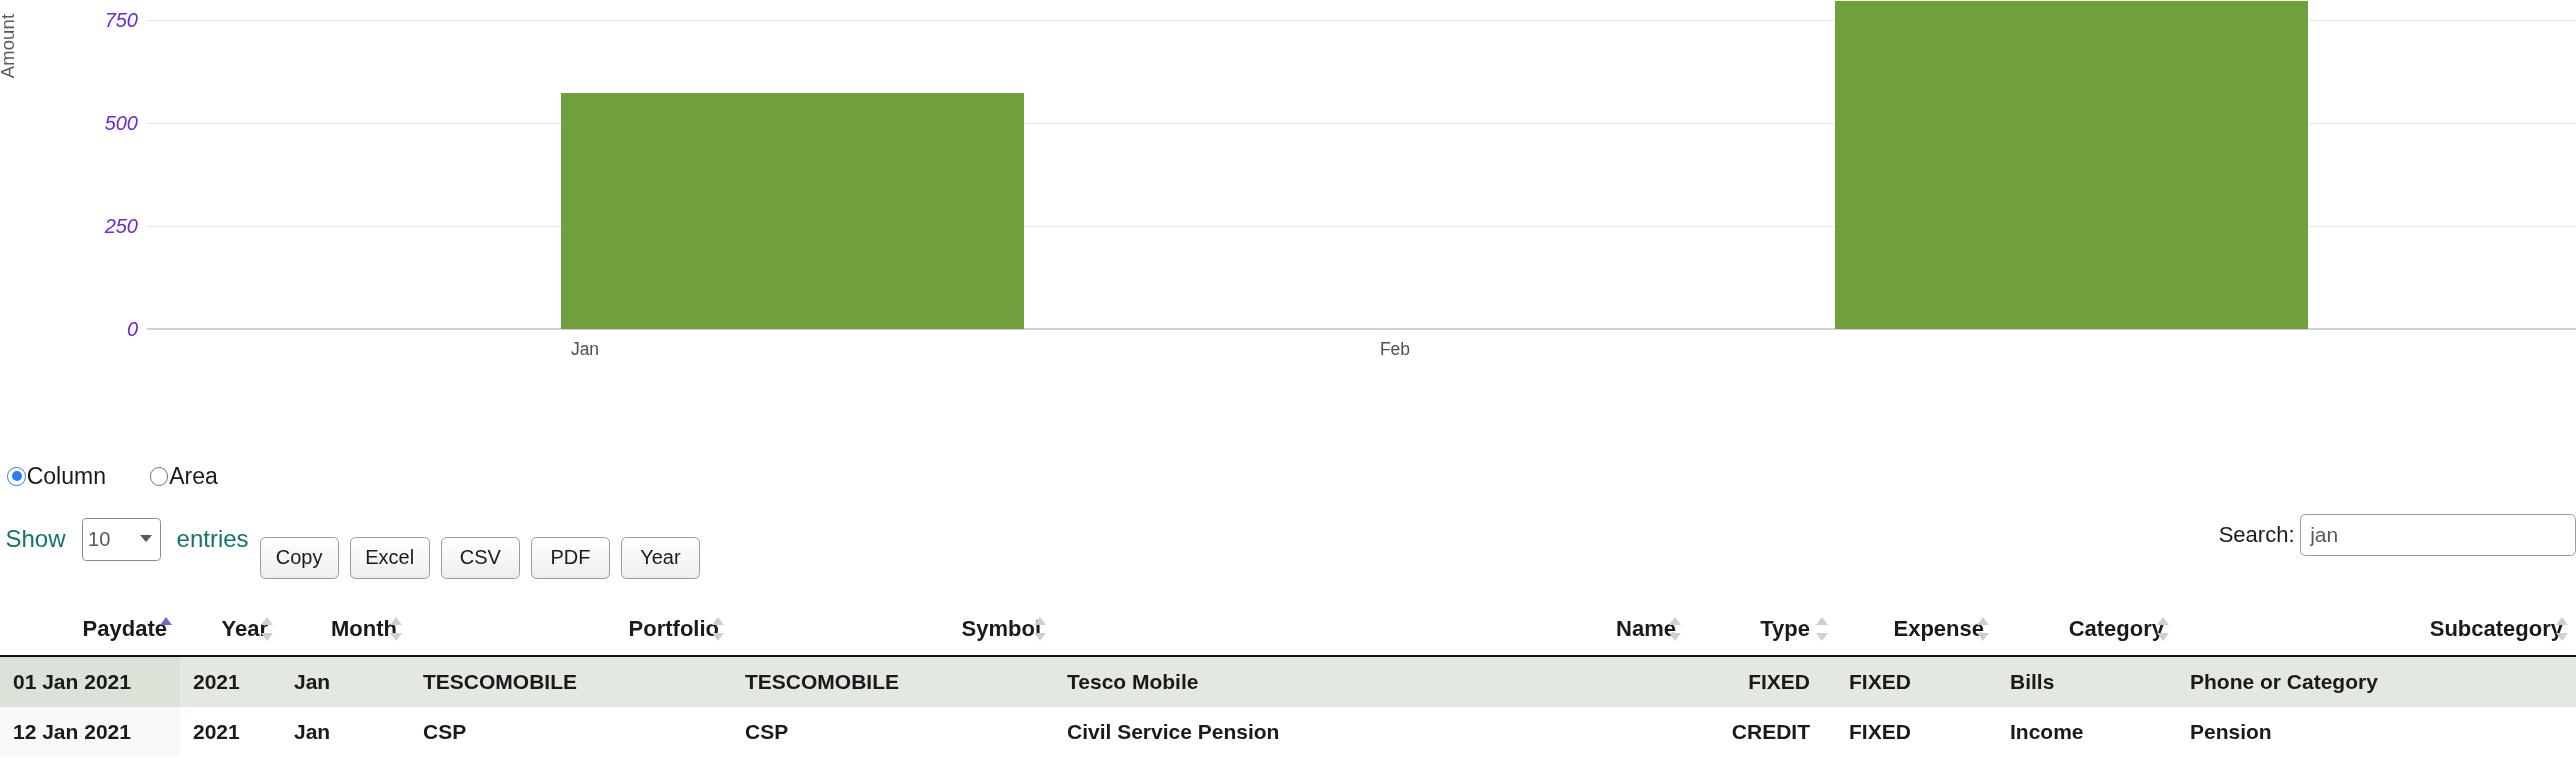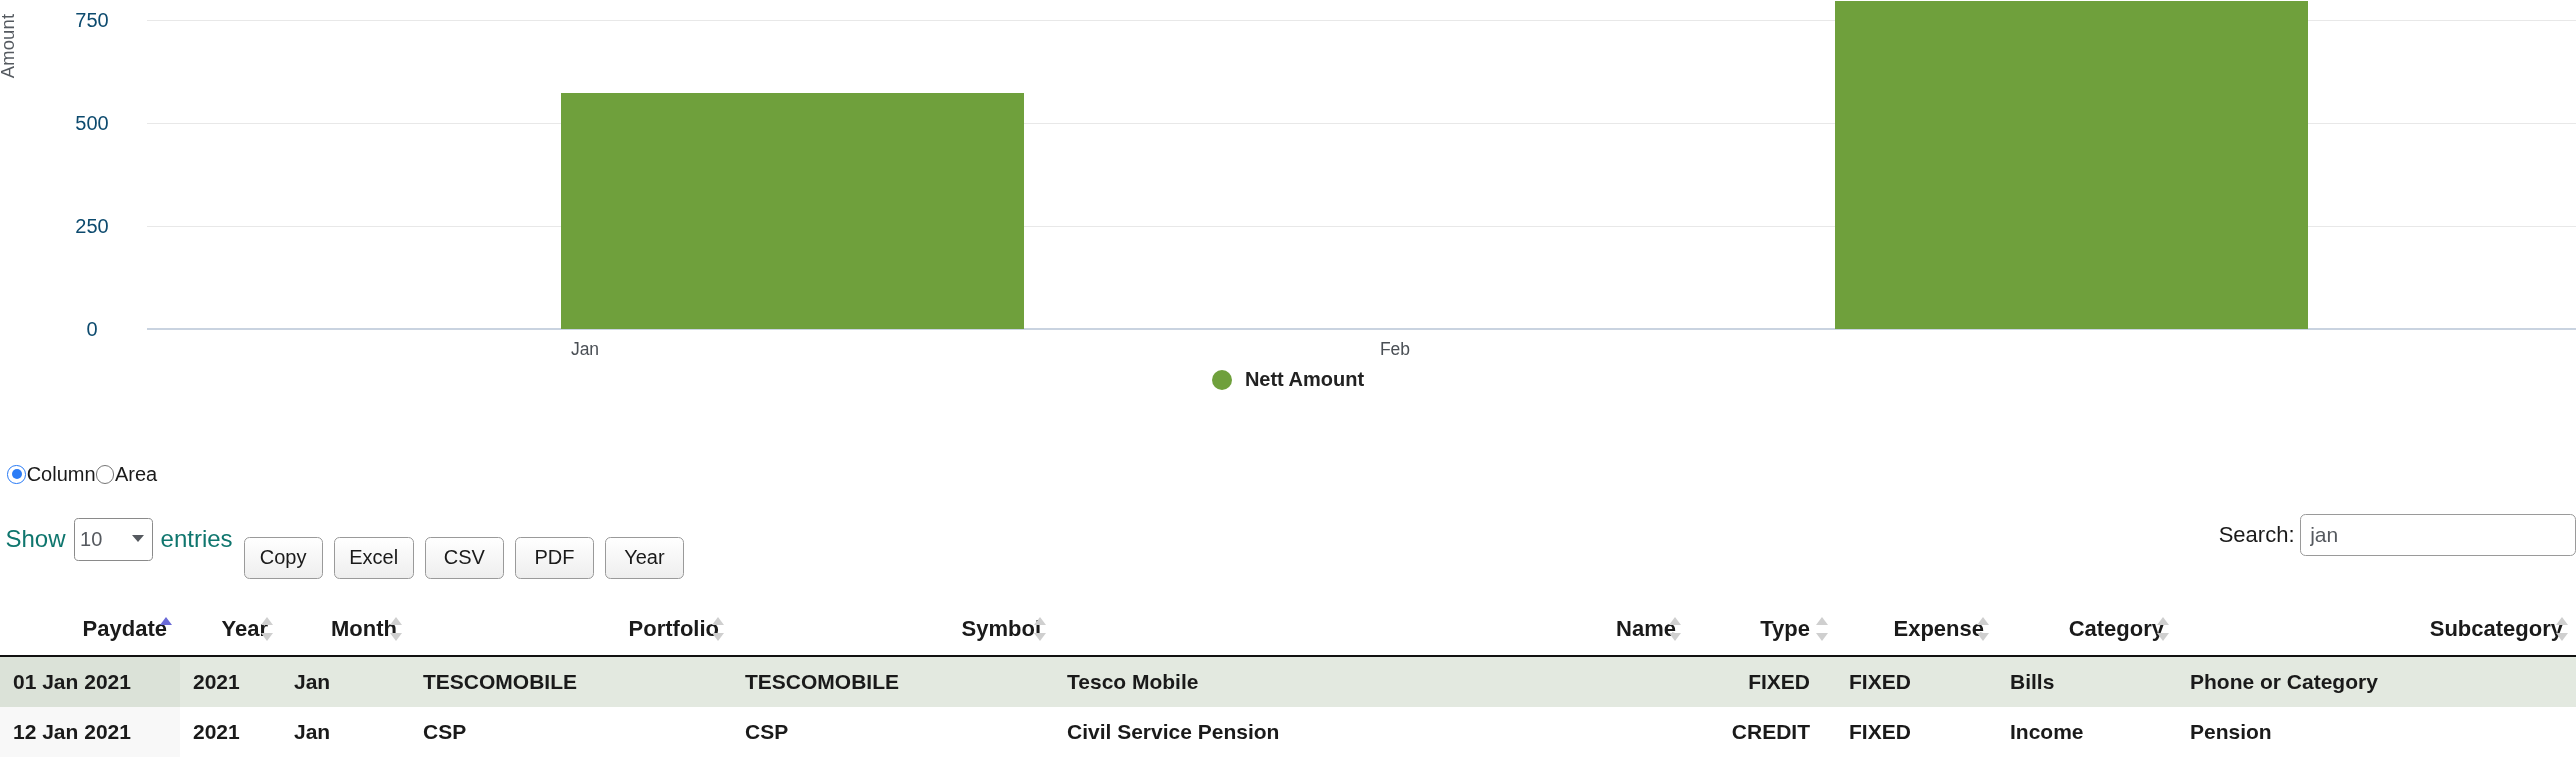--- a/index.html
+++ b/index.html
@@ -32,24 +32,25 @@
     color: #555a60;
     transform: rotate(-90deg);
     transform-origin: 28px 55px;
     white-space: nowrap;
     letter-spacing: 0.2px;
   }
   .y-tick {
     position: absolute;
     right: 0;
     width: 92px;
-    text-align: center;
+    text-align: right;
     font-size: 20px;
-    color: #0c4a6e;
+    color: #6d28d9;
     line-height: 1;
+    font-style: italic;
   }
   .y-ticks-col {
     position: absolute;
     left: 0;
     top: 0;
     width: 138px;
     height: 368px;
   }
   .plot {
     position: absolute;
@@ -102,22 +103,23 @@
     color: #222;
   }
 
   
   .radio-row {
     position: absolute;
     left: 7.4px;
     top: 463px;
     display: flex;
     align-items: flex-start;
-    font-size: 20px;
+    font-size: 23px;
     color: #1a1a1a;
+    gap: 44px;
   }
   .radio-row label {
     display: inline-flex;
     align-items: center;
     cursor: pointer;
   }
   .radio {
     width: 18.4px;
     height: 18.4px;
     border-radius: 50%;
@@ -153,21 +155,21 @@
     top: 514px;
     height: 50px;
     display: flex;
     align-items: center;
   }
   .show-text {
     font-size: 24px;
     color: #0f766e;
   }
   .entries-select {
-    margin: 0 8px;
+    margin: 0 16px;
     width: 79px;
     height: 43px;
     border: 0.9px solid #8a8a8a;
     border-radius: 4.6px;
     background: #ffffff;
     display: inline-flex;
     align-items: center;
     padding: 0 5.5px;
     box-sizing: border-box;
     position: relative;
@@ -325,24 +327,20 @@
     <div class="gridline" style="top:226px;"></div>
     <div class="gridline baseline" style="top:328px;"></div>
 
     <div class="bar" id="bar-0" style="left: 414px; width: 463px; height: 236px; background: rgb(111, 160, 60);"></div>
     <div class="bar" id="bar-1" style="left: 1688px; width: 473px; height: 328px; background: rgb(111, 160, 60);"></div>
 
     <div class="x-label" id="xlab-0" style="left:438px; top:339px;">Jan</div>
     <div class="x-label" id="xlab-1" style="left:1248px; top:339px;">Feb</div>
   </div>
 
-  <div class="legend">
-    <span class="legend-dot" id="legend-dot" style="background: rgb(111, 160, 60);"></span>
-    <span class="legend-label">Nett Amount</span>
-  </div>
 </div>
 
 <div class="radio-row">
   <label>
     <span class="radio checked"></span>
     <span>Column</span>
   </label>
   <label>
     <span class="radio"></span>
     <span>Area</span>

